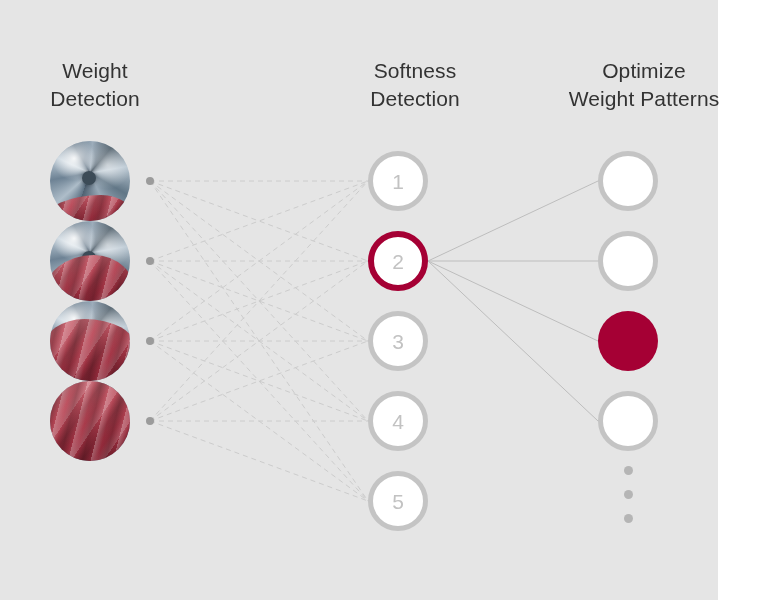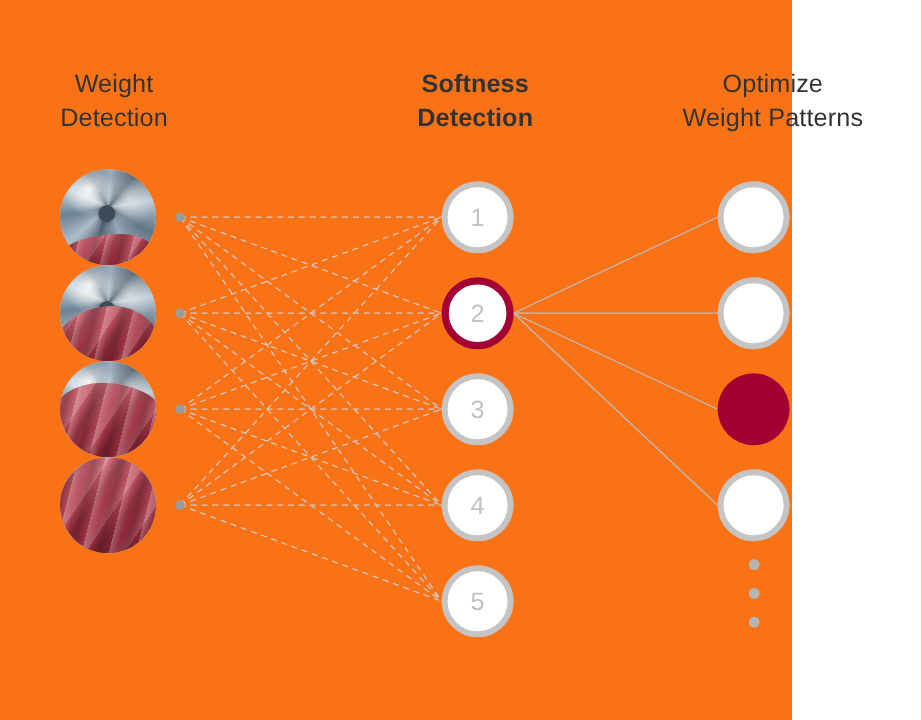--- a/index.html
+++ b/index.html
@@ -8,23 +8,23 @@
   }
   body {
     width: 768px;
     height: 600px;
     background: #ffffff;
     font-family: "Liberation Sans", sans-serif;
     overflow: hidden;
   }
   #stage {
     position: relative;
-    width: 660px;
+    width: 718px;
     height: 600px;
-    background: #f97316;
+    background: #e5e5e5;
   }
 
   
   #edges {
     position: absolute;
     left: 0;
     top: 0;
     width: 768px;
     height: 600px;
     pointer-events: none;
@@ -38,21 +38,21 @@
     font-size: 21px;
     line-height: 28px;
     font-weight: 400;
     letter-spacing: 0.1px;
     white-space: nowrap;
   }
   .col-heading .l1,
   .col-heading .l2 { display: block; }
 
   #heading-weight   { left: 0px;   top: 57px; width: 190px; }
-  #heading-softness { left: 303px; top: 57px; width: 186px; font-weight: bold; }
+  #heading-softness { left: 322px; top: 57px; width: 186px; }
   #heading-optimize { left: 528px; top: 57px; width: 232px; }
 
   
   .thumb {
     position: absolute;
     width: 80px;
     height: 80px;
     border-radius: 50%;
     overflow: hidden;
     background: #cfd6dc;

